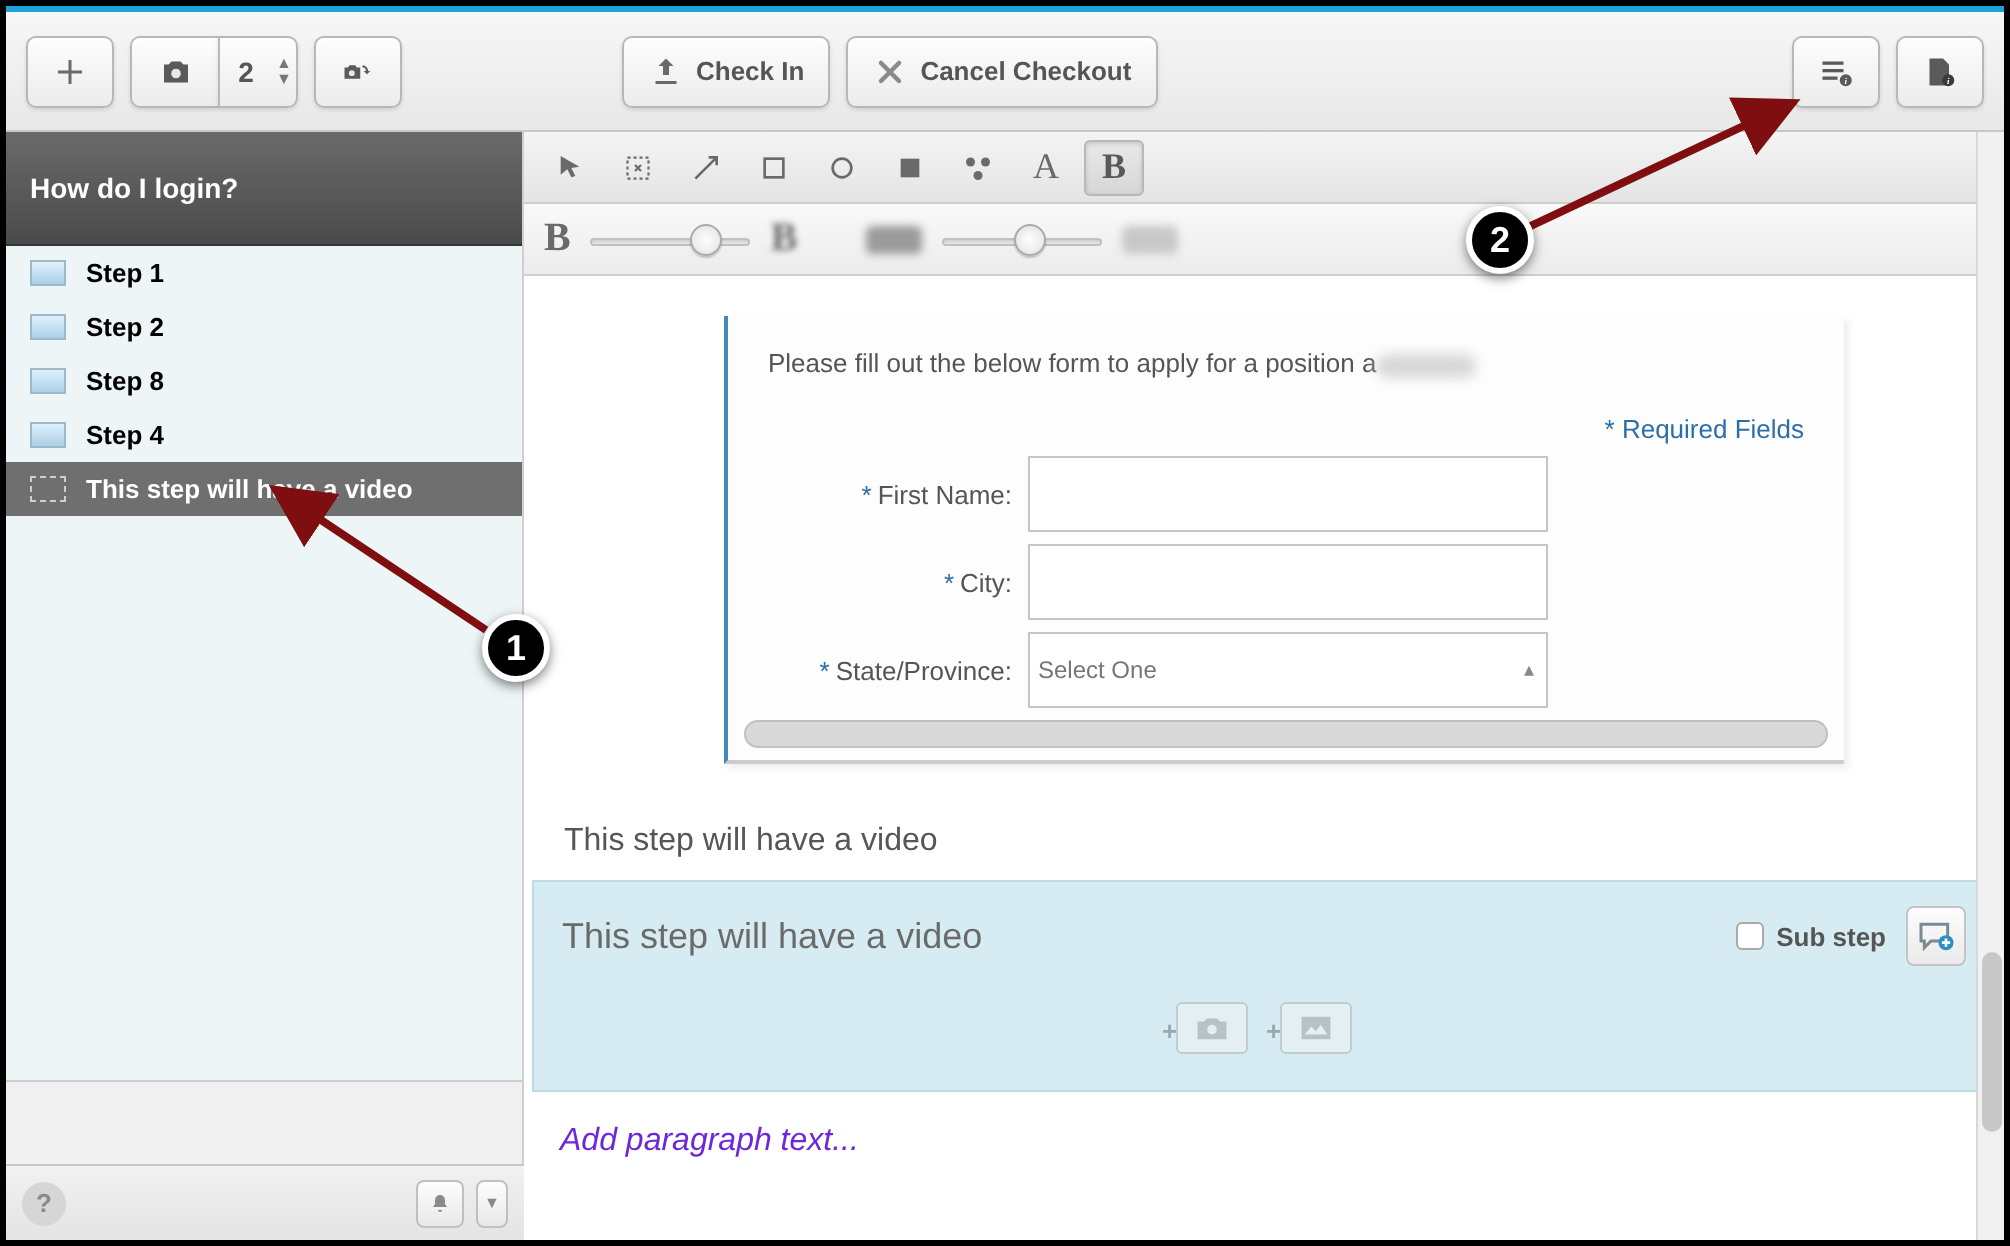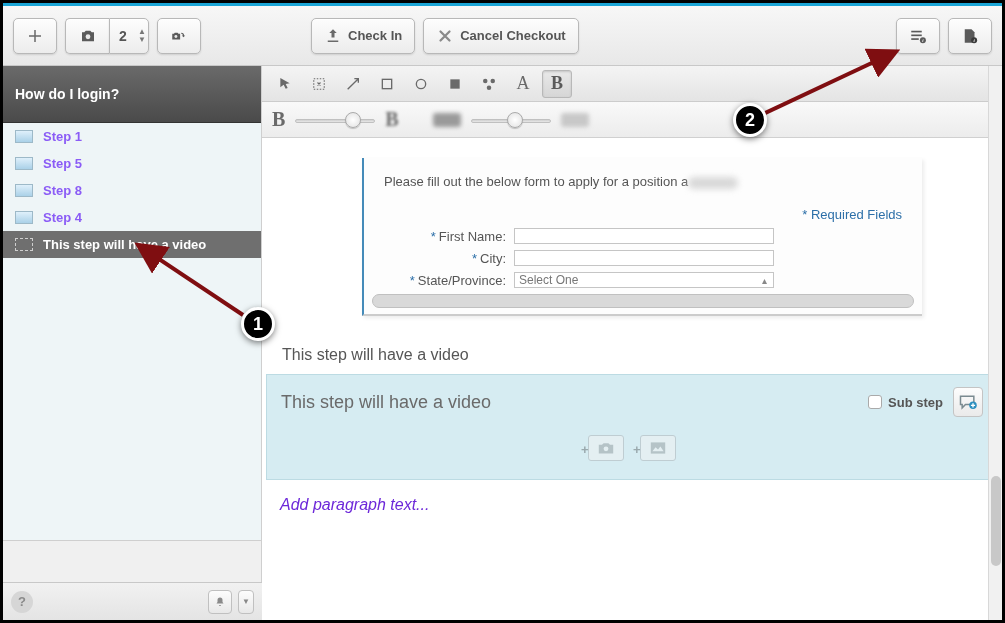--- a/index.html
+++ b/index.html
@@ -14,21 +14,21 @@
   .photo-combo .btn { border-radius: 5px 0 0 5px; border-right: none; }
   .delay-box { display: flex; flex-direction: row; align-items: center; border: 1px solid #b8b8b8; border-radius: 0 5px 5px 0; background: linear-gradient(#fdfdfd,#ececec); height: 36px; width: 40px; box-shadow: 0 1px 2px rgba(0,0,0,0.12), inset 0 1px 0 #fff; }
   .delay-val { flex: 1; text-align: center; font-weight: bold; color: #555; font-size: 14px; }
   .delay-arrows { display: flex; flex-direction: column; width: 12px; }
   .delay-arrows span { font-size: 8px; color: #777; line-height: 8px; text-align: center; }
   .toolbar .spacer { flex: 1; }
   .body { display: flex; height: calc(623px - 6px - 3px - 60px); }
   .sidebar { width: 259px; background: #eef5f7; border-right: 1px solid #cfcfcf; display: flex; flex-direction: column; }
   .lesson-header { background: linear-gradient(#6a6a6a,#4a4a4a); color: #fff; font-weight: bold; font-size: 14px; padding: 20px 12px; border-bottom: 1px solid #333; }
   .steps { flex: 1; overflow: auto; }
-  .step-row { display: flex; align-items: center; gap: 10px; padding: 6px 12px; font-weight: bold; color: #8b5cf6; font-size: 13px; cursor: pointer; }
+  .step-row { display: flex; align-items: center; gap: 10px; padding: 6px 12px; font-weight: bold; color: #000000; font-size: 13px; cursor: pointer; }
   .step-row.selected { background: #6f6f6f; color: #fff; }
   .thumb { width: 18px; height: 13px; background: linear-gradient(#dff0fb,#aad1e8); border: 1px solid #9db9c8; }
   .thumb.dashed { width: 18px; height: 13px; background: none; border: 1.5px dashed #cfcfcf; }
   .sidebar-bottom { border-top: 1px solid #cfcfcf; background: #f0f0f0; padding: 6px 8px; display: flex; align-items: flex-end; height: 80px; gap: 6px; }
   .tab { background: #fff; border: 1px solid #c8c8c8; border-bottom: none; border-radius: 5px 5px 0 0; padding: 6px 16px; font-weight: bold; color: #555; font-size: 13px; }
   .sq-btn { width: 24px; height: 24px; border: 1px solid #c0c0c0; background: linear-gradient(#fdfdfd,#e8e8e8); border-radius: 4px; display: flex; align-items: center; justify-content: center; color: #888; font-size: 11px; cursor: pointer; }
   .content { flex: 1; display: flex; flex-direction: column; background: #fcfcfc; }
   .tool-row1 { height: 36px; background: linear-gradient(#f4f4f4,#e4e4e4); border-bottom: 1px solid #ccc; display: flex; align-items: center; padding: 0 8px; gap: 4px; }
   .tbtn { width: 30px; height: 28px; display: flex; align-items: center; justify-content: center; border-radius: 3px; color: #6a6a6a; cursor: pointer; }
   .tbtn.sel { background: linear-gradient(#e9e9e9,#d6d6d6); border: 1px solid #b8b8b8; box-shadow: inset 0 1px 2px rgba(0,0,0,0.15); font-family: Georgia, serif; font-weight: bold; font-size: 18px; color: #5a5a5a; }
@@ -38,21 +38,21 @@
   .slider .track { position: absolute; top: 4px; left: 0; right: 0; height: 4px; background: linear-gradient(#cfcfcf,#e8e8e8); border-radius: 2px; border: 1px solid #c0c0c0; }
   .slider .knob { position: absolute; top: -3px; width: 16px; height: 16px; background: radial-gradient(#fff,#e0e0e0); border: 1px solid #aaa; border-radius: 50%; box-shadow: 0 1px 1px rgba(0,0,0,0.2); }
   .canvas { flex: 1; overflow: auto; position: relative; background: #fff; }
   .form-area { margin: 20px 80px 10px 100px; border-left: 2px solid #458bb9; border-bottom: 2px solid #ccc; background: #fdfdfd; padding: 16px 20px 8px 20px; box-shadow: 2px 2px 4px rgba(0,0,0,0.08); font-family: Arial, sans-serif; }
   .form-instr { color: #555; font-size: 13px; }
   .blur { display: inline-block; width: 50px; height: 12px; background: #d8d8d8; border-radius: 6px; filter: blur(3px); vertical-align: middle; }
   .req { text-align: right; color: #2c6fa8; font-size: 13px; margin: 18px 0 6px; }
   .fld { display: flex; align-items: center; margin: 6px 0; }
   .fld label { width: 130px; text-align: right; color: #555; font-size: 13px; padding-right: 8px; }
   .fld .star { color: #2c6fa8; margin-right: 3px; }
-  .fld input, .fld .select { width: 260px; height: 16px; border: 1px solid #c5c5c5; background: #fff; font-size: 12px; padding: 0 4px; color: #777; }
+  .fld input, .fld .select { width: 260px; height: 38px; border: 1px solid #c5c5c5; background: #fff; font-size: 12px; padding: 0 4px; color: #777; }
   .fld .select { display: flex; align-items: center; position: relative; }
   .fld .select .caret { position: absolute; right: 6px; color: #888; font-size: 10px; }
   .hscroll { height: 14px; background: #d9d9d9; border: 1px solid #c0c0c0; border-radius: 7px; margin: 6px -12px -2px -12px; }
   .step-title-free { font-size: 16px; color: #565656; padding: 20px 0 10px 20px; }
   .blue-panel { background: #d6ecf2; border: 1px solid #bcdbe3; margin: 0 4px 0 4px; padding: 12px 14px; }
   .blue-header { display: flex; align-items: center; }
   .blue-title { flex: 1; font-size: 18px; color: #6a6a6a; }
   .substep { display: flex; align-items: center; gap: 6px; font-weight: bold; color: #555; font-size: 13px; }
   .chk { width: 14px; height: 14px; border: 1px solid #aaa; border-radius: 3px; background: #fff; }
   .insert-icon { width: 30px; height: 30px; border: 1px solid #c4c4c4; border-radius: 4px; background: linear-gradient(#fdfdfd,#eaeaea); display: flex; align-items: center; justify-content: center; margin-left: 10px; cursor: pointer; }
@@ -138,21 +138,21 @@
 
   <div class="sidebar">
     <div class="lesson-header">How do I login?</div>
     <div class="steps">
       <div class="step-row">
             <span class="thumb"></span>
             <span>Step 1</span>
           </div>
       <div class="step-row">
             <span class="thumb"></span>
-            <span>Step 5</span>
+            <span>Step 2</span>
           </div>
       <div class="step-row">
             <span class="thumb"></span>
             <span>Step 8</span>
           </div>
       <div class="step-row">
             <span class="thumb"></span>
             <span>Step 4</span>
           </div>
       <div class="step-row selected">

